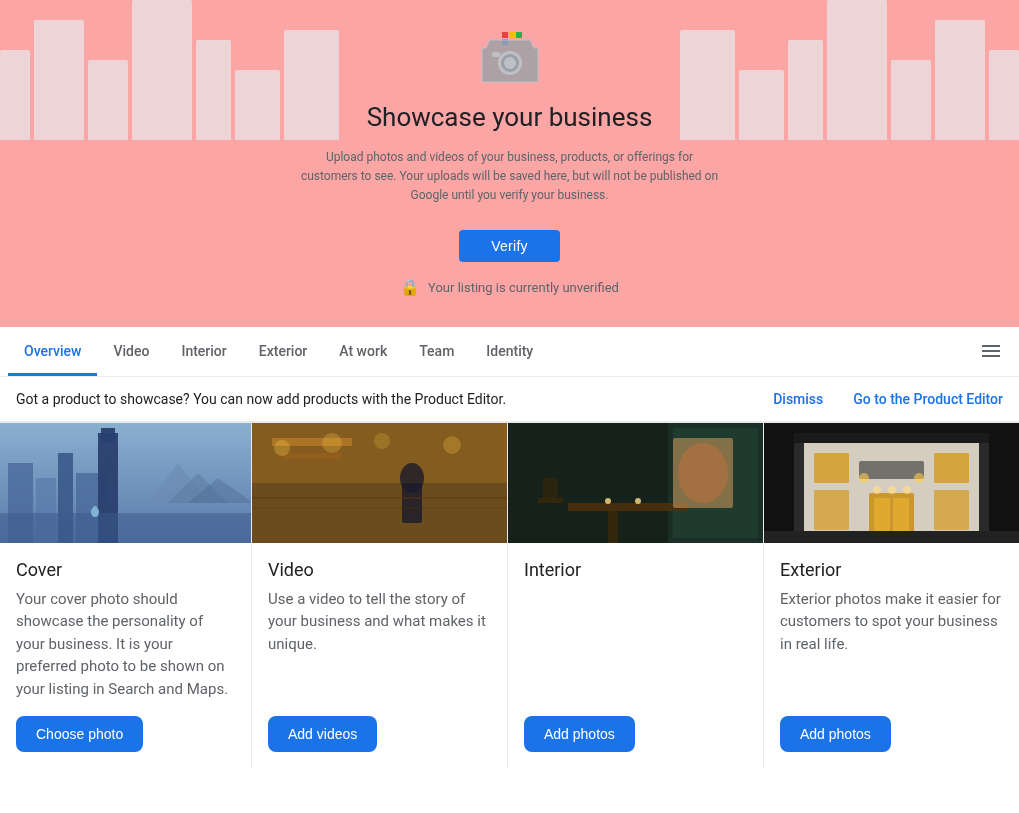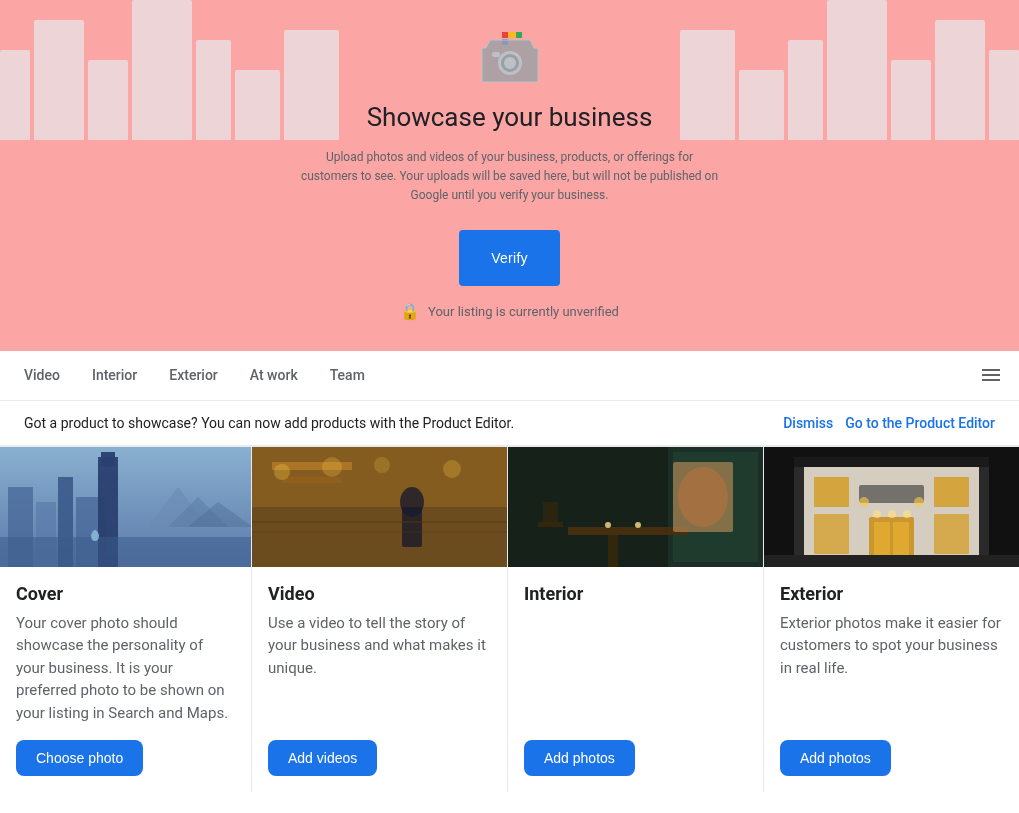--- a/index.html
+++ b/index.html
@@ -54,21 +54,21 @@
       max-width: 420px;
       margin: 0 auto 24px;
       line-height: 1.6;
     }
 
     .verify-btn {
       background: #1a73e8;
       color: #fff;
       border: none;
       border-radius: 4px;
-      padding: 20px 32px;
+      padding: 8px 32px;
       font-size: 14px;
       font-weight: 500;
       cursor: pointer;
       letter-spacing: 0.02em;
       margin-bottom: 16px;
     }
 
     .unverified-notice {
       display: flex;
       align-items: center;
@@ -121,31 +121,31 @@
       color: #5f6368;
       display: flex;
       align-items: center;
     }
 
     
     .product-banner {
       display: flex;
       align-items: center;
       justify-content: space-between;
-      padding: 14px 24px;
+      padding: 14px 16px;
       font-size: 14px;
       color: #202124;
       border-bottom: 1px solid #e8eaed;
     }
 
     .banner-text { color: #202124; }
 
     .banner-actions {
       display: flex;
-      gap: 12px;
+      gap: 30px;
     }
 
     .banner-link {
       color: #1a73e8;
       cursor: pointer;
       text-decoration: none;
       font-size: 14px;
       font-weight: 500;
     }
 
@@ -206,21 +206,21 @@
 
     .card-body {
       padding: 16px;
       flex: 1;
       display: flex;
       flex-direction: column;
     }
 
     .card-title {
       font-size: 18px;
-      font-weight: 700;
+      font-weight: 400;
       color: #202124;
       margin-bottom: 8px;
     }
 
     .card-desc {
       font-size: 15px;
       color: #5f6368;
       line-height: 1.5;
       flex: 1;
       margin-bottom: 16px;
@@ -305,25 +305,27 @@
 
     <div class="unverified-notice">
       <span class="lock-icon">🔒</span>
       <span>Your listing is currently unverified</span>
     </div>
   </div>
 </div>
 
 <div class="tabs-bar">
   <ul class="tabs-list">
+    <li class="tab-item active">Overview</li>
     <li class="tab-item">Video</li>
     <li class="tab-item">Interior</li>
     <li class="tab-item">Exterior</li>
     <li class="tab-item">At work</li>
     <li class="tab-item">Team</li>
+    <li class="tab-item">Identity</li>
   </ul>
   <button class="tabs-more-btn">
     <svg width="24" height="24" viewBox="0 0 24 24">
       <path d="M3 18h18v-2H3v2zm0-5h18v-2H3v2zm0-7v2h18V6H3z" fill="#5f6368"></path>
     </svg>
   </button>
 </div>
 
 <div class="product-banner">
   <span class="banner-text">Got a product to showcase? You can now add products with the Product Editor.</span>

